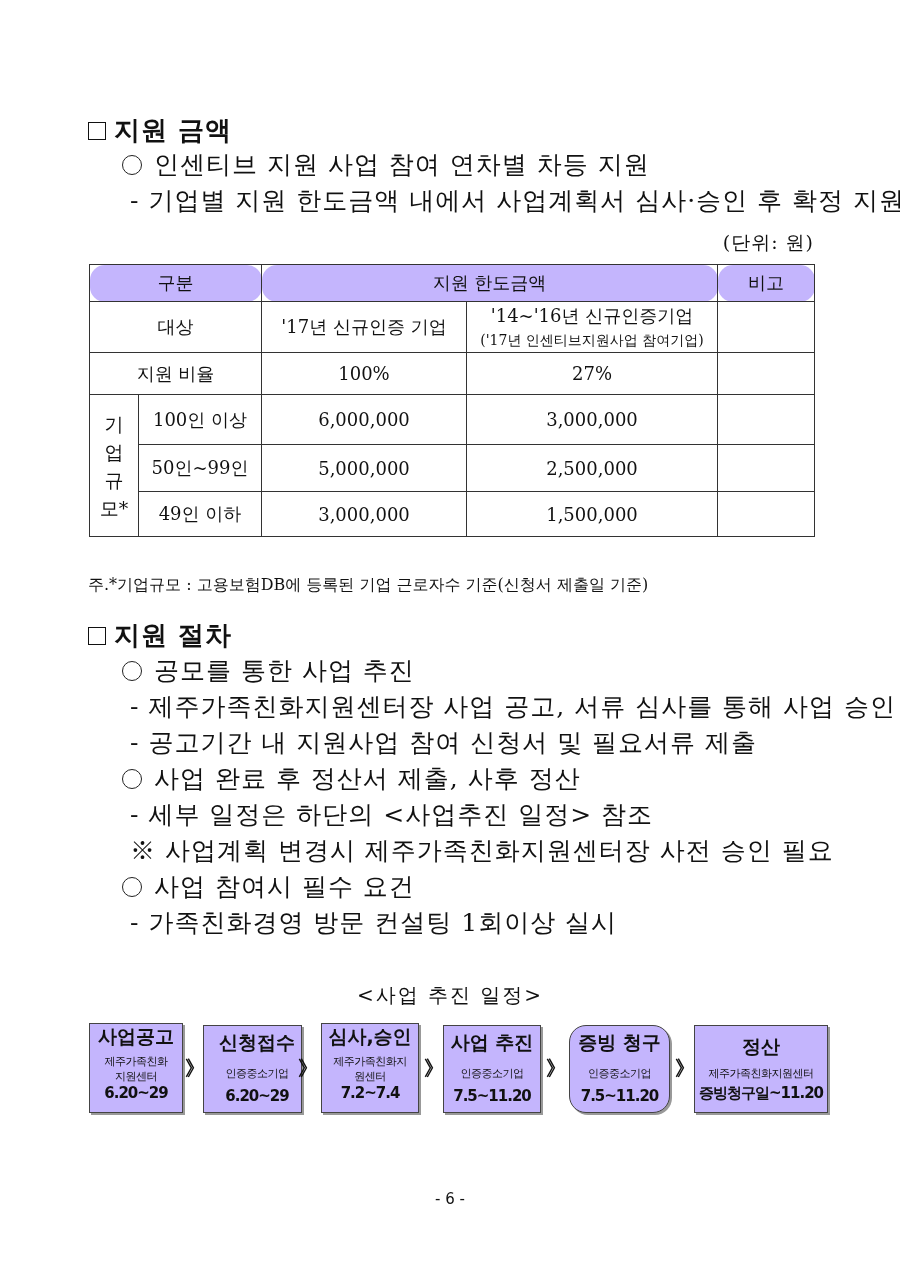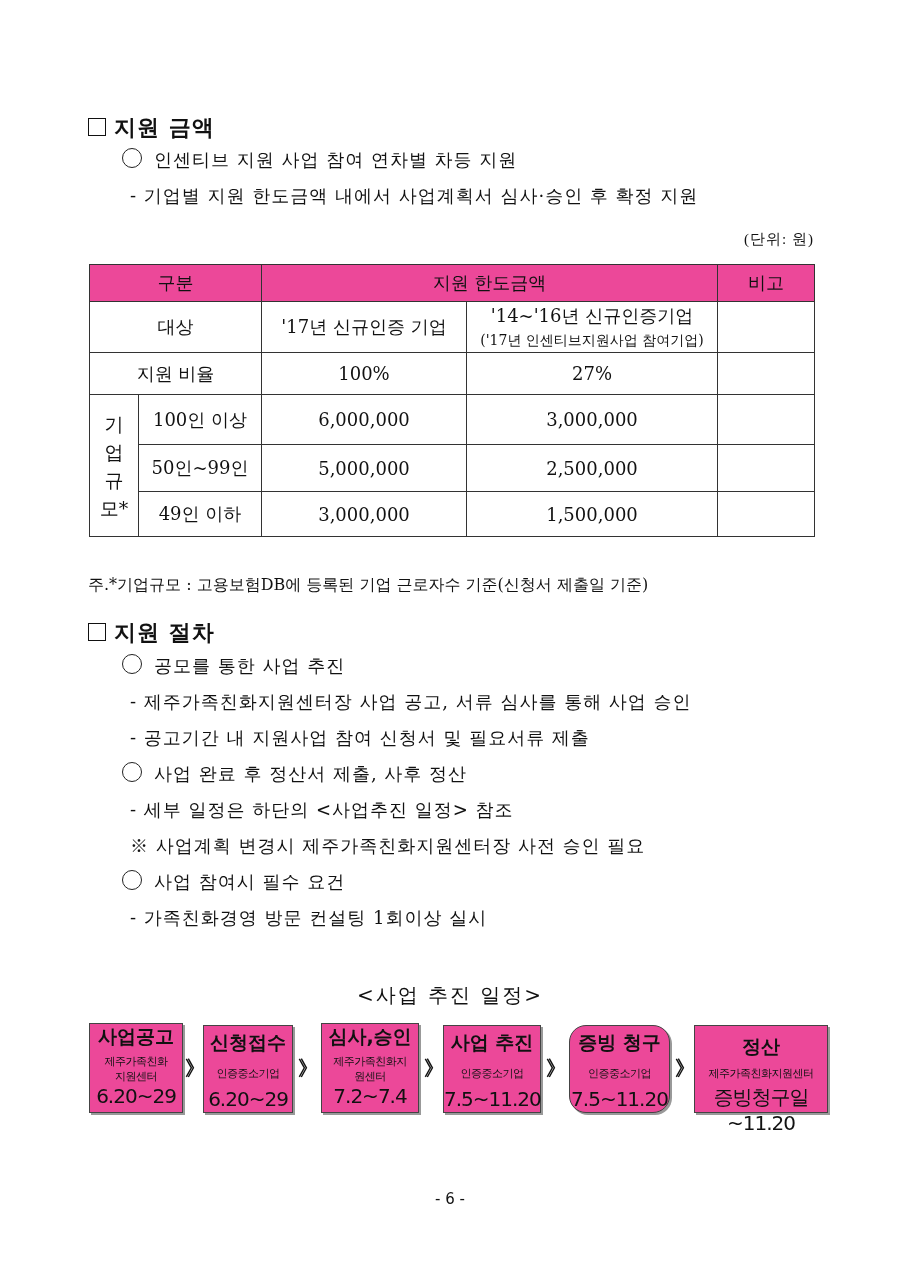--- a/index.html
+++ b/index.html
@@ -1,37 +1,37 @@
 <!DOCTYPE html>
 <html><head>
 <meta charset="utf-8">
 <style>
   html, body { margin:0; padding:0; background:#ffffff; }
   body { width:900px; height:1272px; position:relative; overflow:hidden;
          font-family:"DejaVu Serif","Liberation Serif",serif; color:#111; }
-  .line { position:absolute; white-space:nowrap; font-size:18px; letter-spacing:1px; }
-  .h1 { font-weight:bold; font-size:22px; }
+  .line { position:absolute; white-space:nowrap; font-size:25px; letter-spacing:1px; }
+  .h1 { font-weight:bold; font-size:26px; }
   .sq { display:inline-block; width:16px; height:16px; border:1.5px solid #111; margin-right:8px; vertical-align:-1px; }
   .circ { display:inline-block; width:18px; height:18px; border:1.3px solid #222; border-radius:50%; margin-right:12px; vertical-align:-2px; }
-  .unit { font-size:15px;font-family:Liberation Serif, serif; }
+  .unit { font-size:19px; }
 
   table.grid { position:absolute; left:89px; top:264px; width:726px; border-collapse:collapse; font-size:18px; }
   table.grid td { border:1px solid #333; text-align:center; vertical-align:middle; padding:0; }
-  table.grid tr.hdr td { background:#ec4899; height:36px; font-weight:normal; }
+  table.grid tr.hdr td { background:#c4b5fd; height:36px; font-weight:normal;border-radius:15px; }
   table.grid td.ver { width:48px; line-height:28px; font-size:19px; }
   .sub { font-size:14px; display:block; margin-top:4px; letter-spacing:0; }
   .thick-top td { border-top:1.6px solid #111; }
   .note { position:absolute; left:88px; top:575px; font-size:16px; white-space:nowrap; }
 
   .flow-title { position:absolute; left:0; width:900px; top:982px; text-align:center; font-size:20px; letter-spacing:2px; }
-  .box { position:absolute; border:1.3px solid #444; background:#ec4899; text-align:center;
+  .box { position:absolute; border:1.3px solid #444; background:#c4b5fd; text-align:center;
          font-family:"DejaVu Sans","Liberation Sans",sans-serif; box-shadow:2px 2px 0 #999; }
   .box .bt { font-weight:bold; font-size:19px; display:block; }
   .box .bs { font-size:11px; display:block; letter-spacing:-0.5px; }
-  .box .bd { font-weight:normal; font-size:20px; display:block; letter-spacing:-1px; }
+  .box .bd { font-weight:bold; font-size:15px; display:block; letter-spacing:-1px; }
   .arrow { position:absolute; font-weight:bold; font-size:20px; font-family:"DejaVu Sans",sans-serif; }
   .page { position:absolute; left:0; width:900px; top:1190px; text-align:center; font-size:15px; font-family:"DejaVu Sans",sans-serif; }
 </style>
 </head>
 <body>
 
 <div class="line h1" style="left:88px;top:113px;"><span class="sq"></span><span>지원 금액</span></div>
 <div class="line" style="left:122px;top:148px;"><span class="circ"></span><span>인센티브 지원 사업 참여 연차별 차등 지원</span></div>
 <div class="line" style="left:130px;top:184px;">- 기업별 지원 한도금액 내에서 사업계획서 심사·승인 후 확정 지원</div>
 <div class="line unit" style="right:86px;top:230px;">(단위: 원)</div>
@@ -96,21 +96,21 @@
 <div class="flow-title">&lt;사업 추진 일정&gt;</div>
 
 <div class="box" style="left:89px;top:1023px;width:92px;height:88px;">
   <span class="bt">사업공고</span>
   <span class="bs" style="margin-top:4px;">제주가족친화</span>
   <span class="bs">지원센터</span>
   <span class="bd">6.20~29</span>
 </div>
 <div class="arrow" style="left:185px;top:1055px;">》</div>
 
-<div class="box" style="left:203px;top:1025px;width:88px;height:86px;">
+<div class="box" style="left:203px;top:1025px;width:88px;height:86px;padding-left:9px;">
   <span class="bt" style="margin-top:4px;">신청접수</span>
   <span class="bs" style="margin-top:10px;">인증중소기업</span>
   <span class="bd" style="margin-top:6px;">6.20~29</span>
 </div>
 <div class="arrow" style="left:298px;top:1055px;">》</div>
 
 <div class="box" style="left:321px;top:1023px;width:96px;height:88px;">
   <span class="bt">심사,승인</span>
   <span class="bs" style="margin-top:4px;">제주가족친화지</span>
   <span class="bs">원센터</span>

